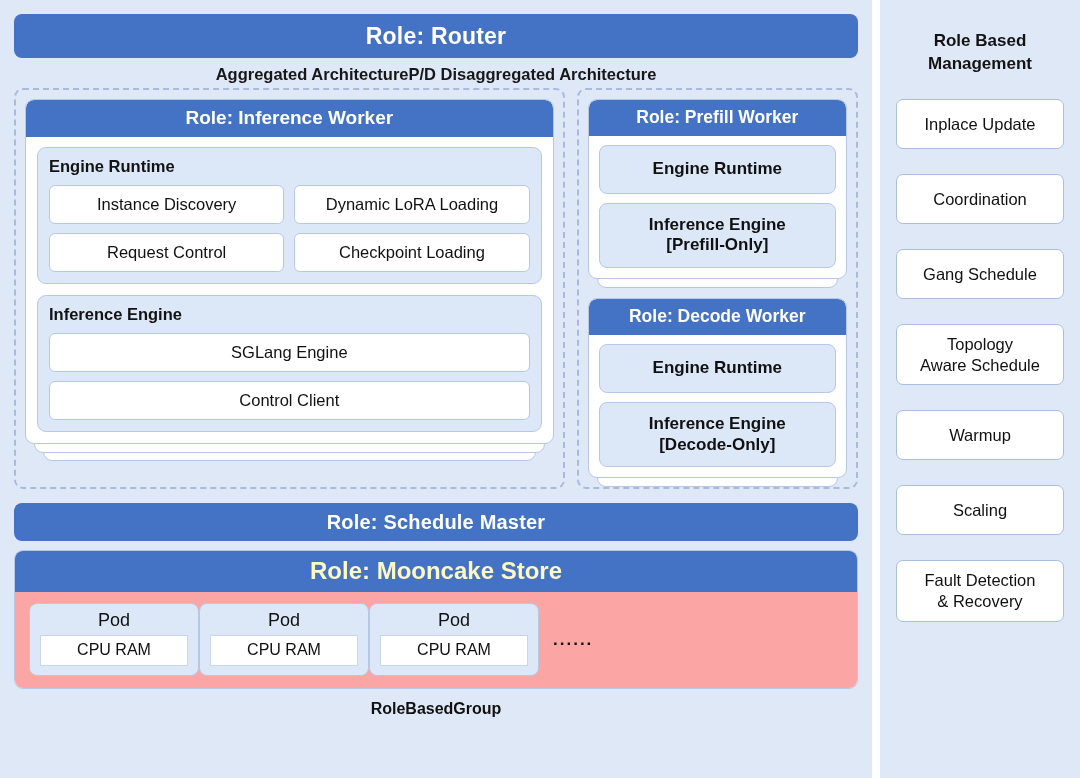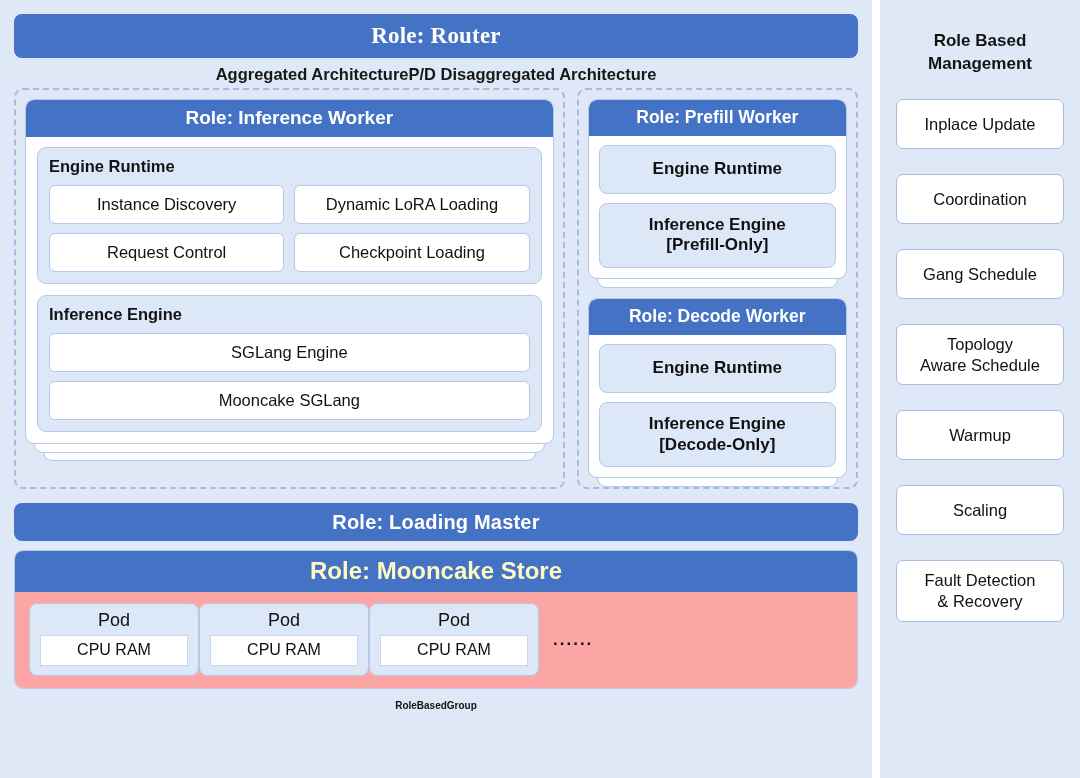--- a/index.html
+++ b/index.html
@@ -41,21 +41,20 @@
     letter-spacing: .2px;
     display: flex;
     align-items: center;
     justify-content: center;
   }
 
   .router-bar {
     height: 44px;
     font-size: 23px;
     flex: none;
-    font-family: Liberation Serif, serif;
   }
 
   .arch-labels {
     display: flex;
     justify-content: center;
     margin-top: 7px;
     margin-bottom: 4px;
     flex: none;
   }
   .arch-label {
@@ -213,21 +212,21 @@
   .ellipsis {
     font-size: 17px;
     font-weight: bold;
     color: #111;
     letter-spacing: 2px;
     padding-left: 14px;
   }
 
   .group-caption {
     text-align: center;
-    font-size: 10px;
+    font-size: 16px;
     font-weight: bold;
     color: #111;
     margin-top: 11px;
   }
 
   
   .sidebar {
     width: 200px;
     margin-left: 8px;
     height: 778px;
@@ -295,21 +294,21 @@
                 </div>
                 <div class="chip-row">
                   <div class="chip">Request Control</div>
                   <div class="chip">Checkpoint Loading</div>
                 </div>
               </div>
 
               <div class="group">
                 <div class="group-title">Inference Engine</div>
                 <div class="chip stacked wide">SGLang Engine</div>
-                <div class="chip stacked wide">Mooncake SGLang</div>
+                <div class="chip stacked wide">Control Client</div>
               </div>
 
             </div>
           </div>
         </div>
       </div>
 
       <div class="dashed-box dashed-right">
 
         <div class="stack">
@@ -338,21 +337,21 @@
                 <span>Inference Engine</span><br>
                 <span>[Decode-Only]</span>
               </div>
             </div>
           </div>
         </div>
 
       </div>
     </div>
 
-    <div class="bar master-bar">Role: Loading Master</div>
+    <div class="bar master-bar">Role: Schedule Master</div>
 
     <div class="store-card">
       <div class="store-head">Role: Mooncake Store</div>
       <div class="store-body">
 
         <div class="pod">
           <div class="pod-title">Pod</div>
           <div class="pod-inner">CPU RAM</div>
         </div>
 

